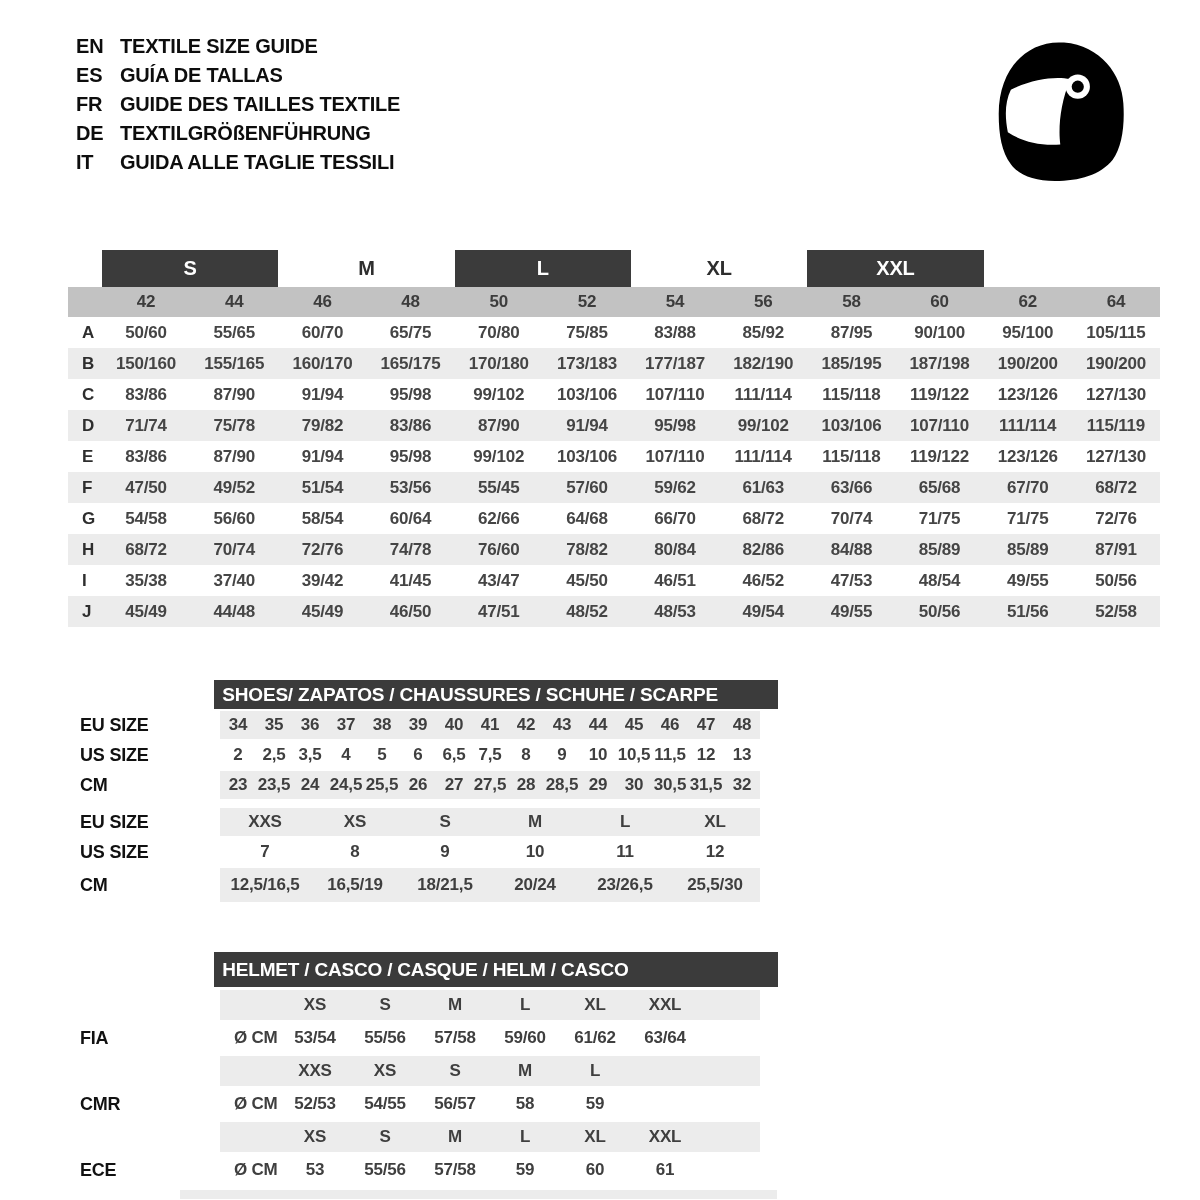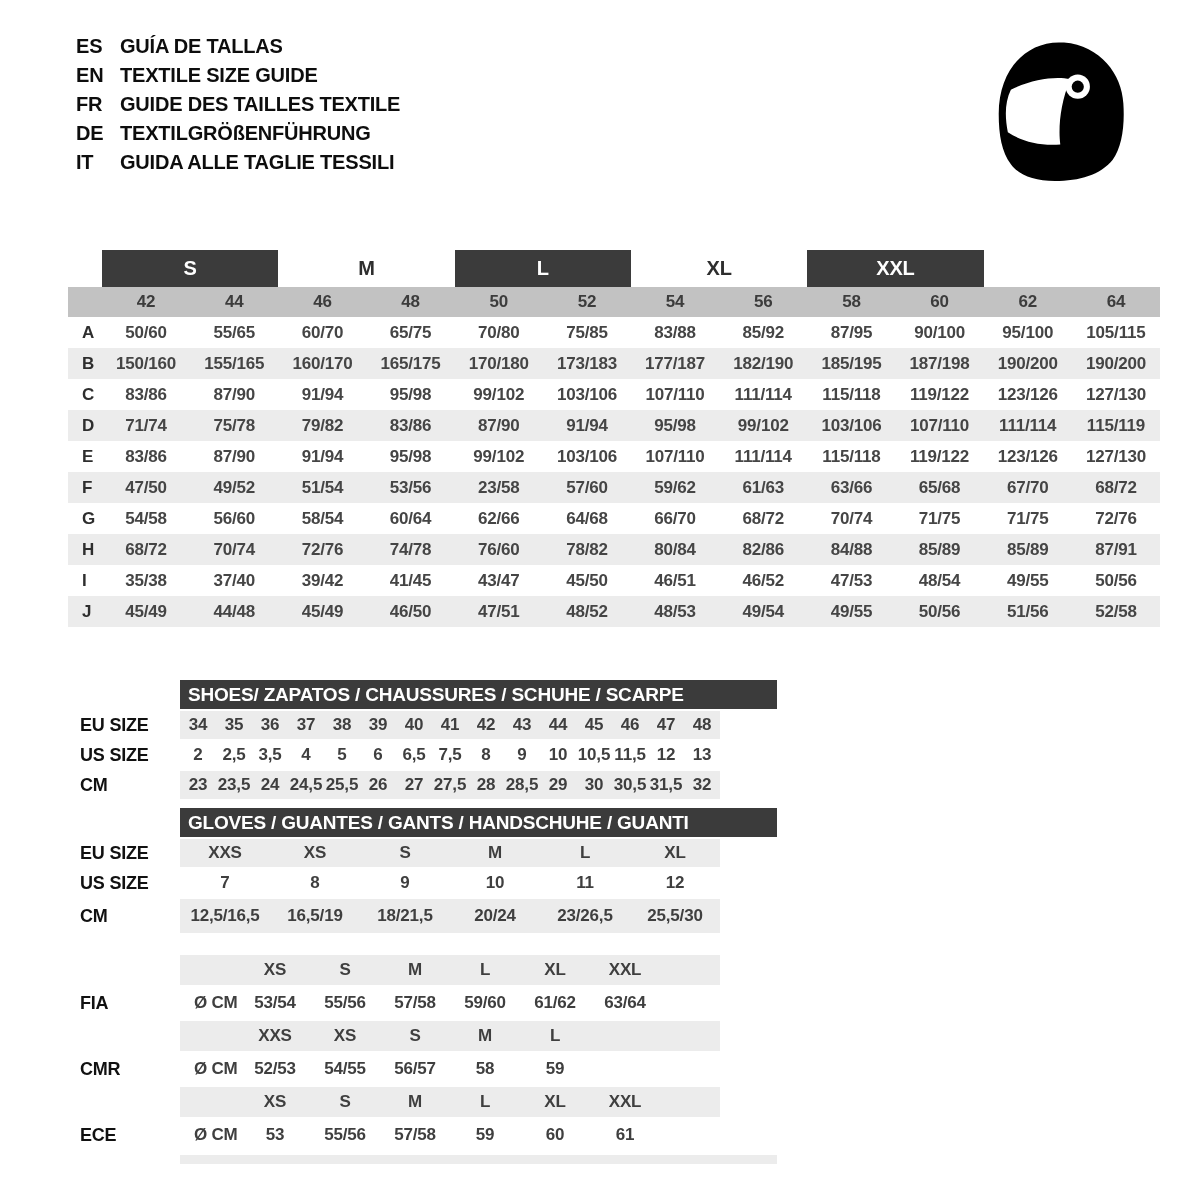--- a/index.html
+++ b/index.html
@@ -36,21 +36,21 @@
   .group-cell.plain { background:transparent; color:#2e2e2e; }
   .cols-row { height:30px; background:var(--band-gray); align-items:center; }
   .col-cell { text-align:center; font-size:17px; color:#3c3c3c; }
   .data-row { height:31px; align-items:center; }
   .data-rows > .data-row:nth-child(even) { background:var(--row-alt); }
   .row-label { padding-left:14px; font-size:17px; color:#2e2e2e; }
   .cell { text-align:center; font-size:17px; color:#454545; white-space:nowrap; }
 
   
   .section { position:absolute; left:68px; width:710px; }
-  .sec-row { display:flex; margin-top:2px; }
+  .sec-row { display:flex; margin-top:2px;gap:40px; }
   .sec-label { width:112px; display:flex; align-items:center; padding-left:12px; box-sizing:border-box; font-size:18px; color:#111111; }
   .sec-table { width:540px; box-sizing:border-box; }
   .sec-bar {
     width:597px; height:29px; background:var(--header-bar); color:#ffffff;
     display:flex; align-items:center; padding-left:8px; box-sizing:border-box;
     font-size:19px; white-space:nowrap;
   }
   .band { background:var(--row-alt); }
   .cells-grid { display:grid; align-items:center; height:28px; }
   .cols15 { grid-template-columns:repeat(15, 1fr); }
@@ -75,26 +75,26 @@
   .legend-line { line-height:26px; white-space:nowrap; }
 </style>
 </head>
 <body>
 
 <div class="page">
 
   <div class="lang-block">
 
   <div class="lang-row">
+      <span class="lang-code">EN</span>
+      <span class="lang-title">TEXTILE SIZE GUIDE</span>
+    </div>
+      <div class="lang-row">
       <span class="lang-code">ES</span>
       <span class="lang-title">GUÍA DE TALLAS</span>
-    </div>
-      <div class="lang-row">
-      <span class="lang-code">EN</span>
-      <span class="lang-title">TEXTILE SIZE GUIDE</span>
     </div>
       <div class="lang-row">
       <span class="lang-code">FR</span>
       <span class="lang-title">GUIDE DES TAILLES TEXTILE</span>
     </div>
       <div class="lang-row">
       <span class="lang-code">DE</span>
       <span class="lang-title">TEXTILGRÖßENFÜHRUNG</span>
     </div>
       <div class="lang-row">
@@ -152,21 +152,21 @@
         <div class="grid13 data-row">
         <div class="row-label">E</div>
         <div class="contents">
           
         <div class="cell">83/86</div><div class="cell">87/90</div><div class="cell">91/94</div><div class="cell">95/98</div><div class="cell">99/102</div><div class="cell">103/106</div><div class="cell">107/110</div><div class="cell">111/114</div><div class="cell">115/118</div><div class="cell">119/122</div><div class="cell">123/126</div><div class="cell">127/130</div></div>
       </div>
         <div class="grid13 data-row">
         <div class="row-label">F</div>
         <div class="contents">
           
-        <div class="cell">47/50</div><div class="cell">49/52</div><div class="cell">51/54</div><div class="cell">53/56</div><div class="cell">23/58</div><div class="cell">57/60</div><div class="cell">59/62</div><div class="cell">61/63</div><div class="cell">63/66</div><div class="cell">65/68</div><div class="cell">67/70</div><div class="cell">68/72</div></div>
+        <div class="cell">47/50</div><div class="cell">49/52</div><div class="cell">51/54</div><div class="cell">53/56</div><div class="cell">55/45</div><div class="cell">57/60</div><div class="cell">59/62</div><div class="cell">61/63</div><div class="cell">63/66</div><div class="cell">65/68</div><div class="cell">67/70</div><div class="cell">68/72</div></div>
       </div>
         <div class="grid13 data-row">
         <div class="row-label">G</div>
         <div class="contents">
           
         <div class="cell">54/58</div><div class="cell">56/60</div><div class="cell">58/54</div><div class="cell">60/64</div><div class="cell">62/66</div><div class="cell">64/68</div><div class="cell">66/70</div><div class="cell">68/72</div><div class="cell">70/74</div><div class="cell">71/75</div><div class="cell">71/75</div><div class="cell">72/76</div></div>
       </div>
         <div class="grid13 data-row">
         <div class="row-label">H</div>
         <div class="contents">
@@ -252,24 +252,20 @@
           <div class="scell">29</div>
           <div class="scell">30</div>
           <div class="scell">30,5</div>
           <div class="scell">31,5</div>
           <div class="scell">32</div>
         </div>
     </div>
   </div>
 
   <div class="section gloves-section">
-    <div class="sec-row header-row">
-      <div class="sec-label"></div>
-      <div class="sec-bar">GLOVES / GUANTES / GANTS / HANDSCHUHE / GUANTI</div>
-    </div>
     <div class="sec-row">
       <div class="sec-label">EU SIZE</div>
       <div class="sec-table cells-grid cols6 band">
 
       <div class="scell">XXS</div>
           <div class="scell">XS</div>
           <div class="scell">S</div>
           <div class="scell">M</div>
           <div class="scell">L</div>
           <div class="scell">XL</div>
@@ -295,20 +291,24 @@
           <div class="scell">16,5/19</div>
           <div class="scell">18/21,5</div>
           <div class="scell">20/24</div>
           <div class="scell">23/26,5</div>
           <div class="scell">25,5/30</div>
         </div>
     </div>
   </div>
 
   <div class="section helmet-section">
+    <div class="sec-row header-row">
+      <div class="sec-label"></div>
+      <div class="sec-bar">HELMET / CASCO / CASQUE / HELM / CASCO</div>
+    </div>
 
     <div class="sec-row">
       <div class="sec-label"></div>
       <div class="sec-table helm-grid band">
         <div class="hcell"></div>
         <div class="contents">
           
         <div class="hcell">XS</div><div class="hcell">S</div><div class="hcell">M</div><div class="hcell">L</div><div class="hcell">XL</div><div class="hcell">XXL</div></div>
       </div>
     </div>

